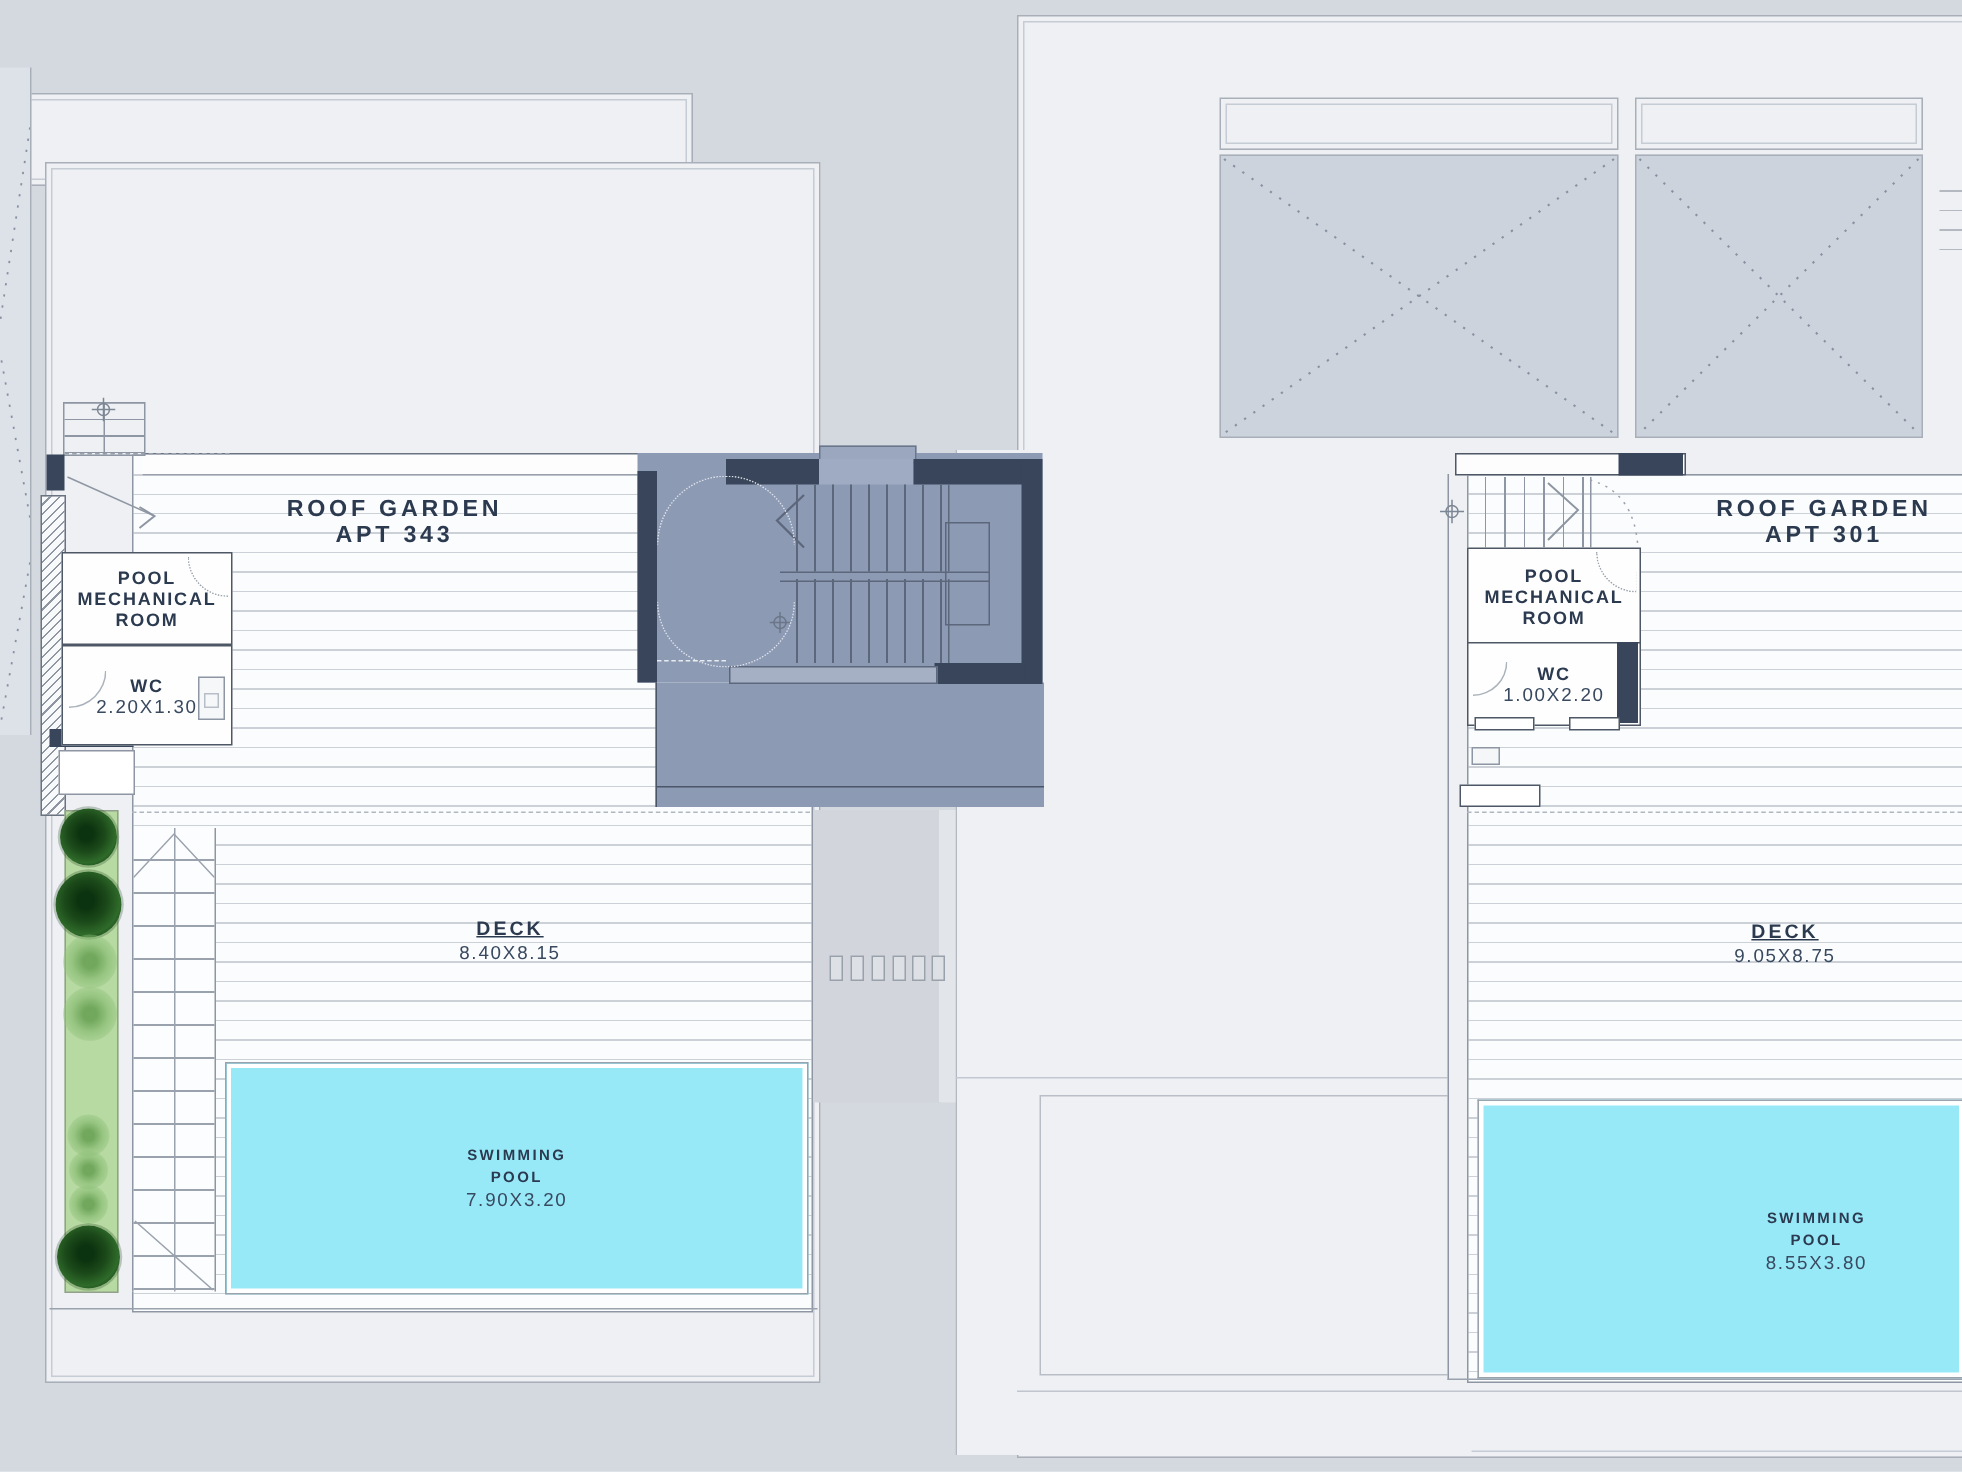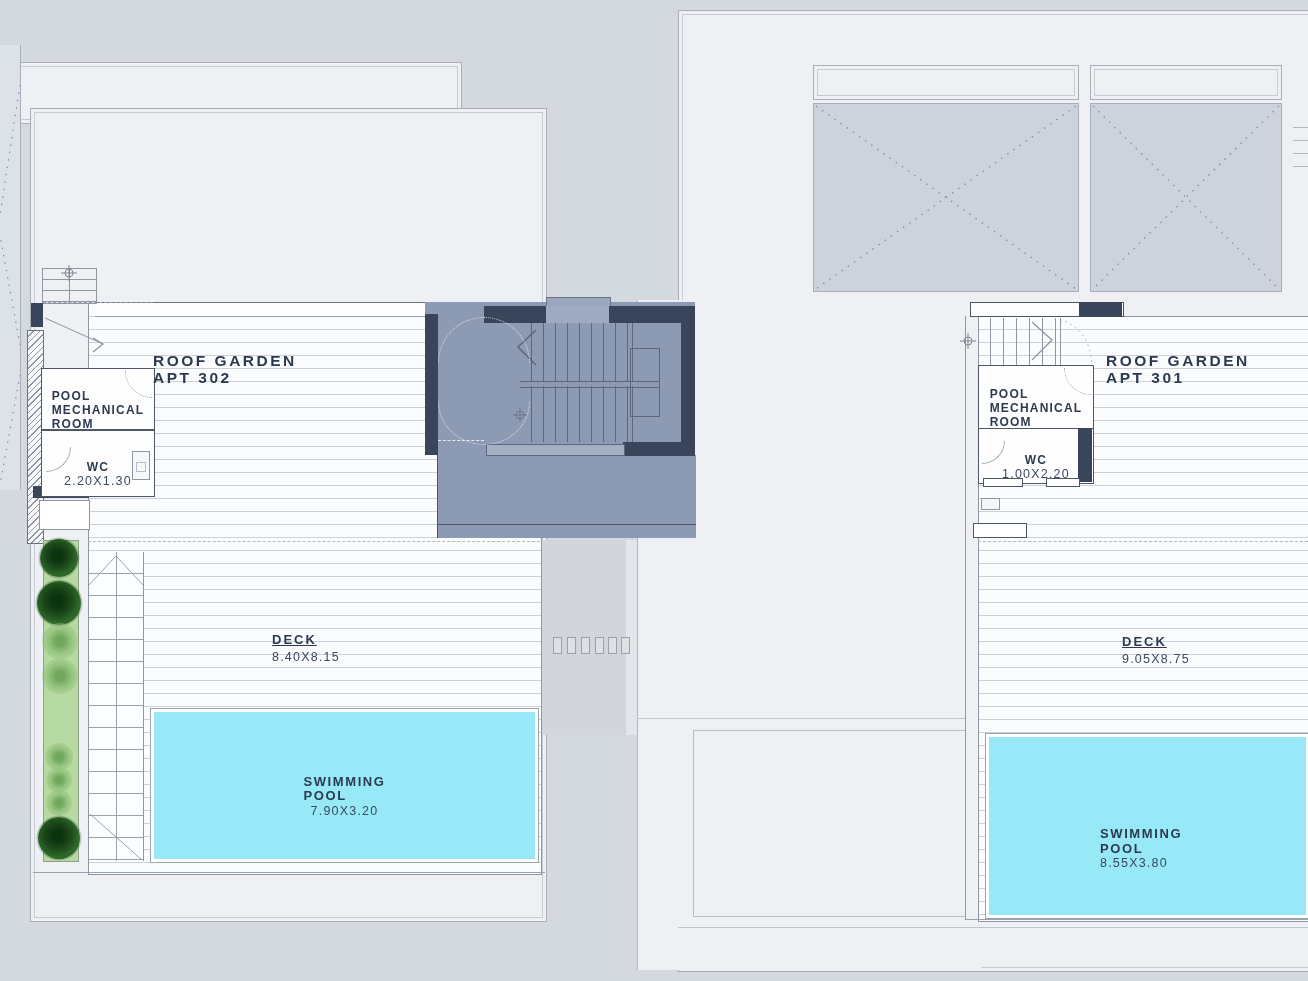--- a/index.html
+++ b/index.html
@@ -16,27 +16,27 @@
   .panel{background:var(--panel);border:1px solid var(--panel_border);
          box-shadow:inset 0 0 0 3px var(--panel), inset 0 0 0 4px var(--panel_inner);}
   .deck{background-color:var(--deck_bg);
         background-image:repeating-linear-gradient(180deg,transparent 0 12px,var(--deck_line) 12px 13px);
         border:1px solid var(--wall_line);}
   .room{background:#fefefe;border:1.5px solid var(--room_border);display:flex;align-items:center;justify-content:center;flex-direction:column;}
   .darkwall{background:var(--wall_dark);}
   .hatch{background:repeating-linear-gradient(135deg,#f8f9fa 0 3.5px,#8e96a1 3.5px 4.5px);border:1px solid #6a7380;}
   .pool{background:var(--pool_water);border:1px solid #9aa2ad;box-shadow:inset 0 0 0 3px #ffffff;
         display:flex;align-items:center;justify-content:center;flex-direction:column;}
-  .lbl{color:var(--text);font-weight:bold;text-align:left;letter-spacing:2px;margin-top:21px;}
+  .lbl{color:var(--text);font-weight:bold;text-align:center;letter-spacing:2px;}
   .title-lbl{font-size:15.5px;line-height:17px;letter-spacing:2.5px;}
   .room-lbl{font-size:12px;line-height:14px;letter-spacing:1.2px;}
   .dim{font-weight:normal;letter-spacing:1.2px;font-size:12.5px;color:#394a60;}
   .preline{white-space:pre-line;}
   .deck-lbl .nm{font-size:13px;letter-spacing:2px;display:block;text-decoration:underline;}
-  .pool-lbl .nm{font-size:13px;letter-spacing:1.6px;line-height:14.5px;display:block;}
+  .pool-lbl .nm{font-size:10px;letter-spacing:1.6px;line-height:14.5px;display:block;}
   .tree{border-radius:50%;}
   .tree-dark{background:radial-gradient(circle at 46% 44%, #0c330f 0 16%, #1c4a1a 42%, #2f6b2a 66%, #174217 86%, #123812 100%);
              box-shadow:0 0 0 1.5px rgba(20,60,20,.25);}
   .tree-light{background:radial-gradient(circle, rgba(110,165,90,.95) 0 18%, rgba(134,187,112,.65) 48%, rgba(150,200,130,.35) 75%, rgba(150,200,130,.08) 100%);}
   .trellis{background-color:#fcfdfe;border-left:1px solid var(--wall_line);border-right:1px solid var(--wall_line);
            background-image:repeating-linear-gradient(180deg,transparent 0 21px,#9aa2ad 21px 22px);}
   .trellis:before{content:"";position:absolute;left:50%;top:0;bottom:0;width:1px;background:#9aa2ad;}
   .treads-v{background-image:repeating-linear-gradient(90deg,transparent 0 11px,var(--stair_line) 11px 12px);}
   .treads-h{background-image:repeating-linear-gradient(180deg,transparent 0 10px,var(--wall_line) 10px 11px);}
   .arc-dotted{border:1px dotted #dde1ea;border-radius:50%;}
@@ -138,21 +138,21 @@
 
   <div class="abs trellis" style="left:88px;top:552px;width:54px;height:309px;">
     <svg class="abs" style="left:0;top:0;" width="54" height="309">
       <polyline points="0,33 27,4 54,33" fill="none" stroke="#9aa2ad" stroke-width="1"></polyline>
       <line x1="1" y1="262" x2="53" y2="308" stroke="#9aa2ad" stroke-width="1"></line>
     </svg>
   </div>
 
   <div class="abs lbl title-lbl" style="left:153px;top:331px;width:220px;">
     <span style="display:block;">ROOF GARDEN</span>
-    <span style="display:block;">APT 302</span>
+    <span style="display:block;">APT 343</span>
   </div>
   <div class="abs lbl deck-lbl" style="left:272px;top:611px;width:136px;">
     <span class="nm">DECK</span>
     <span class="dim">8.40X8.15</span>
   </div>
 
   <div class="abs pool pool-lbl" style="left:150px;top:708px;width:387px;height:153px;">
     <span class="lbl nm preline">SWIMMING
 POOL</span>
     <span class="dim">7.90X3.20</span>

